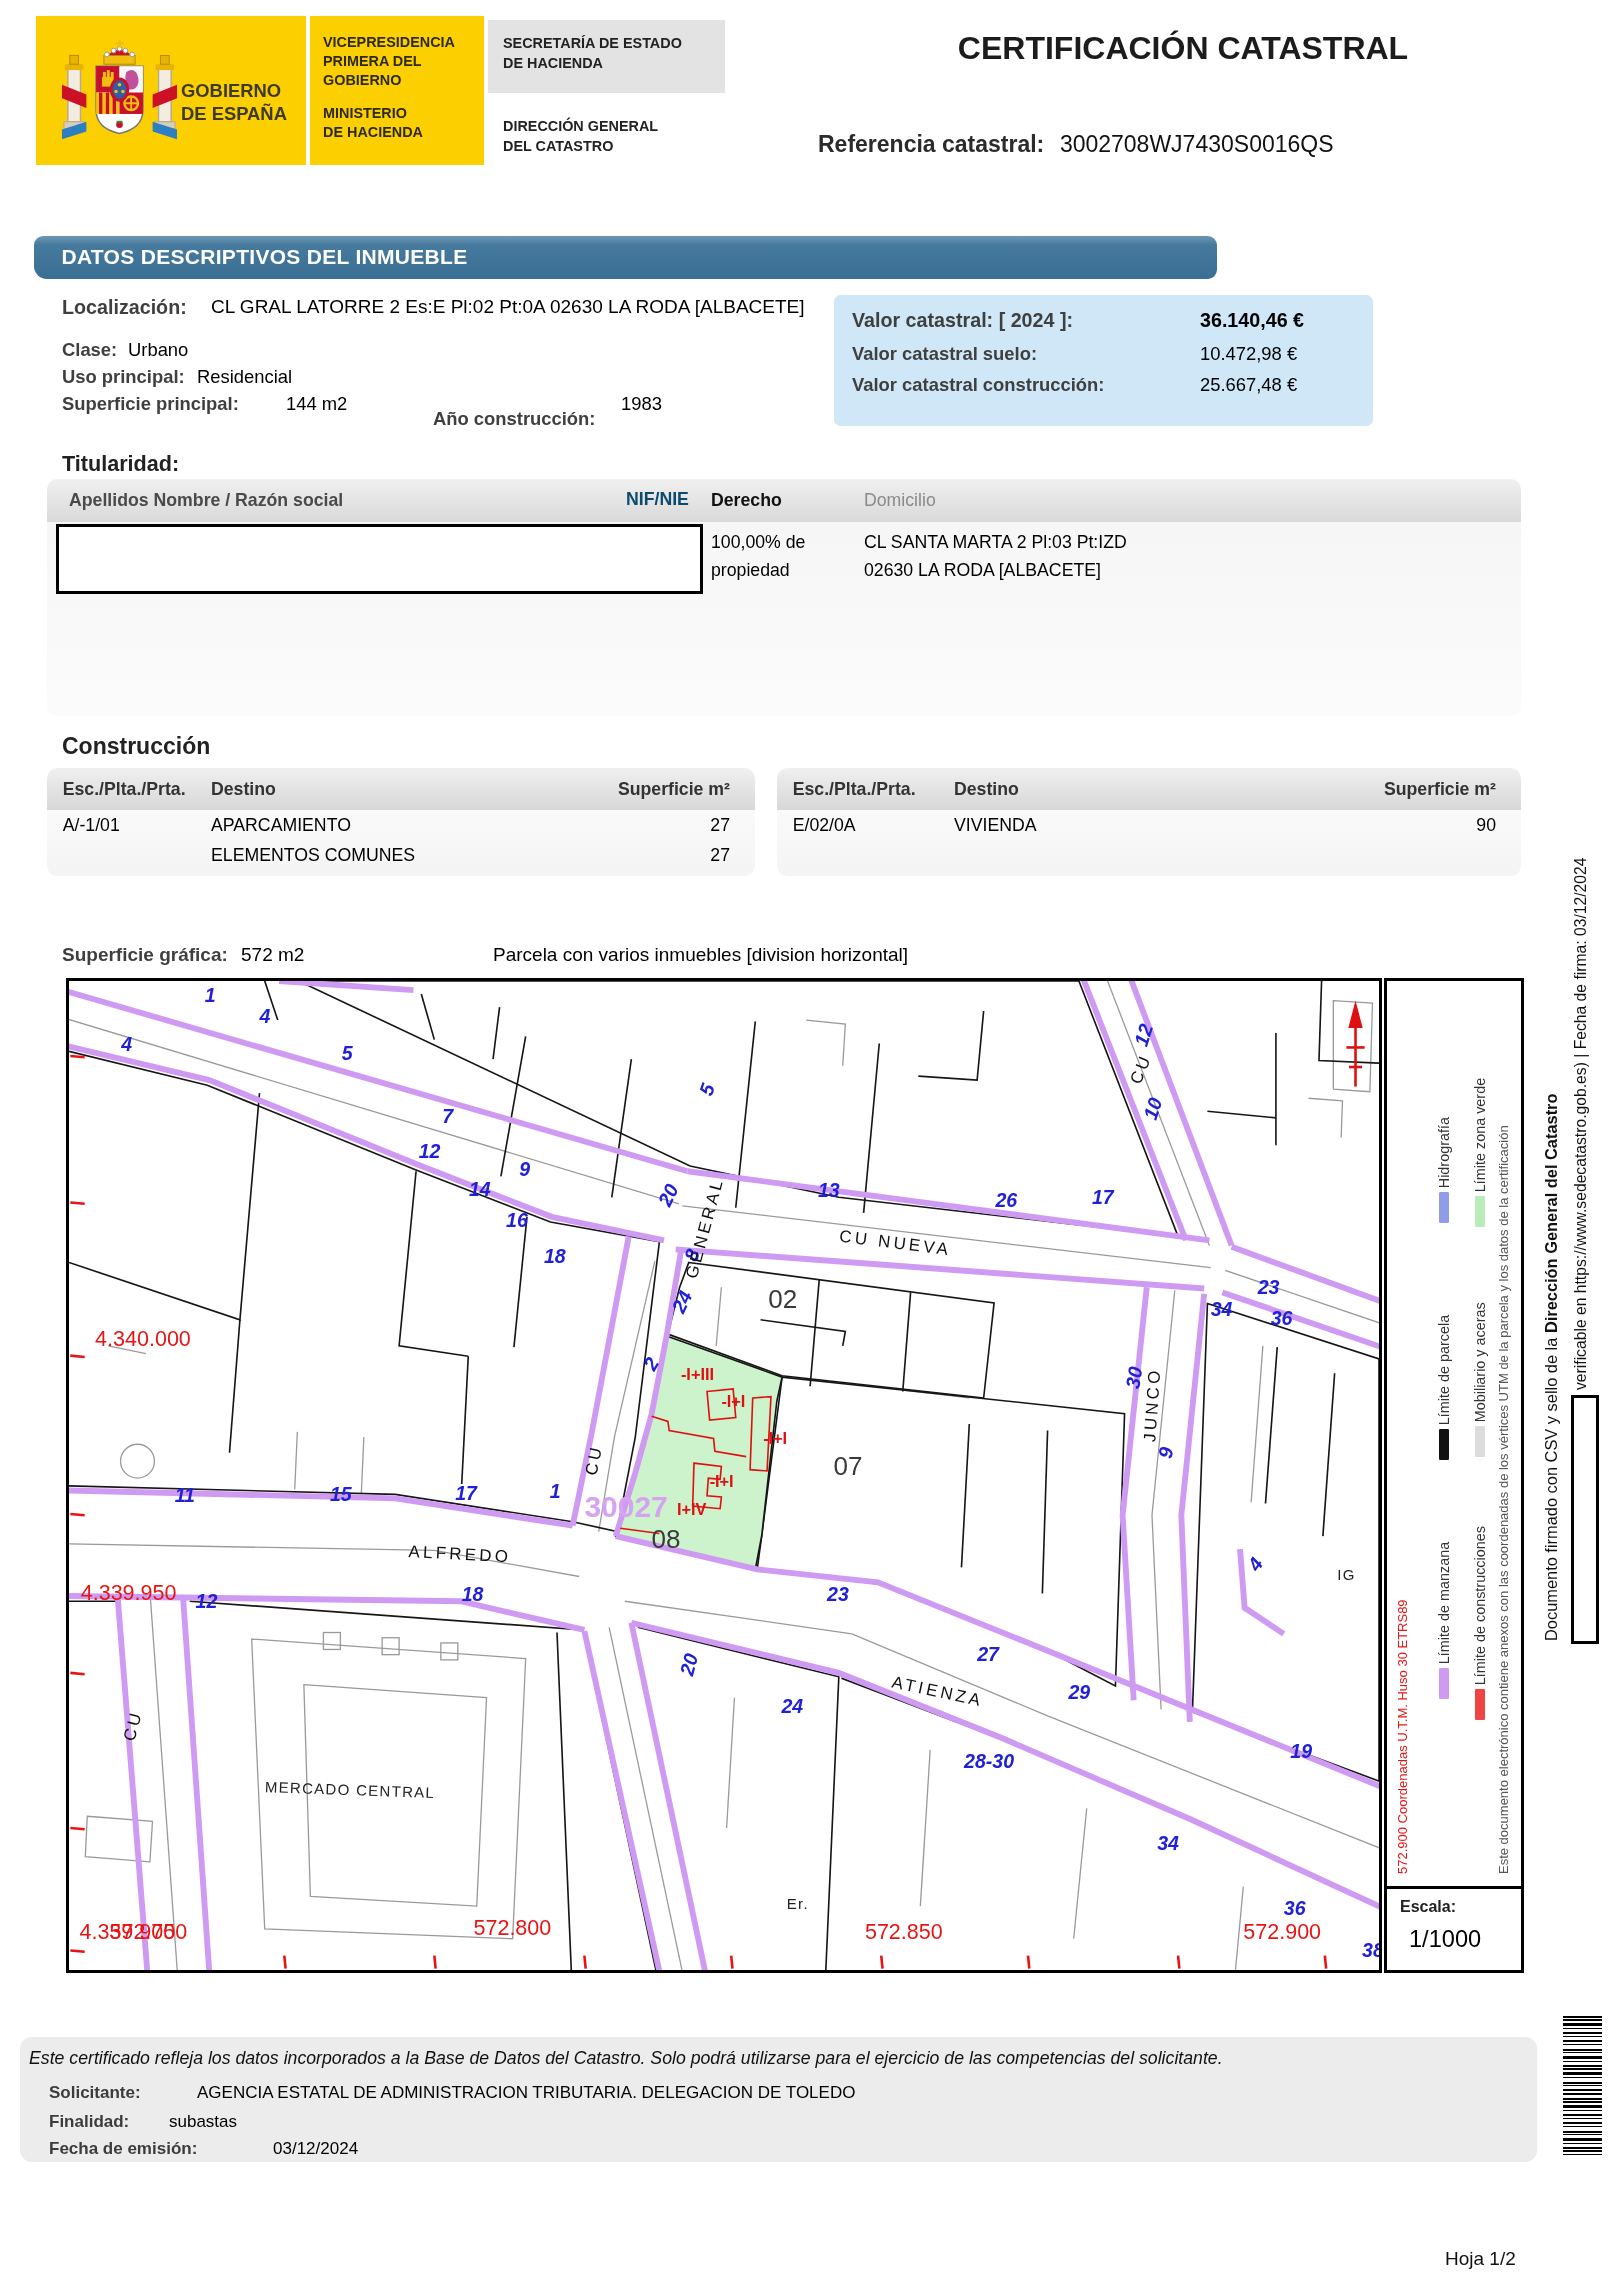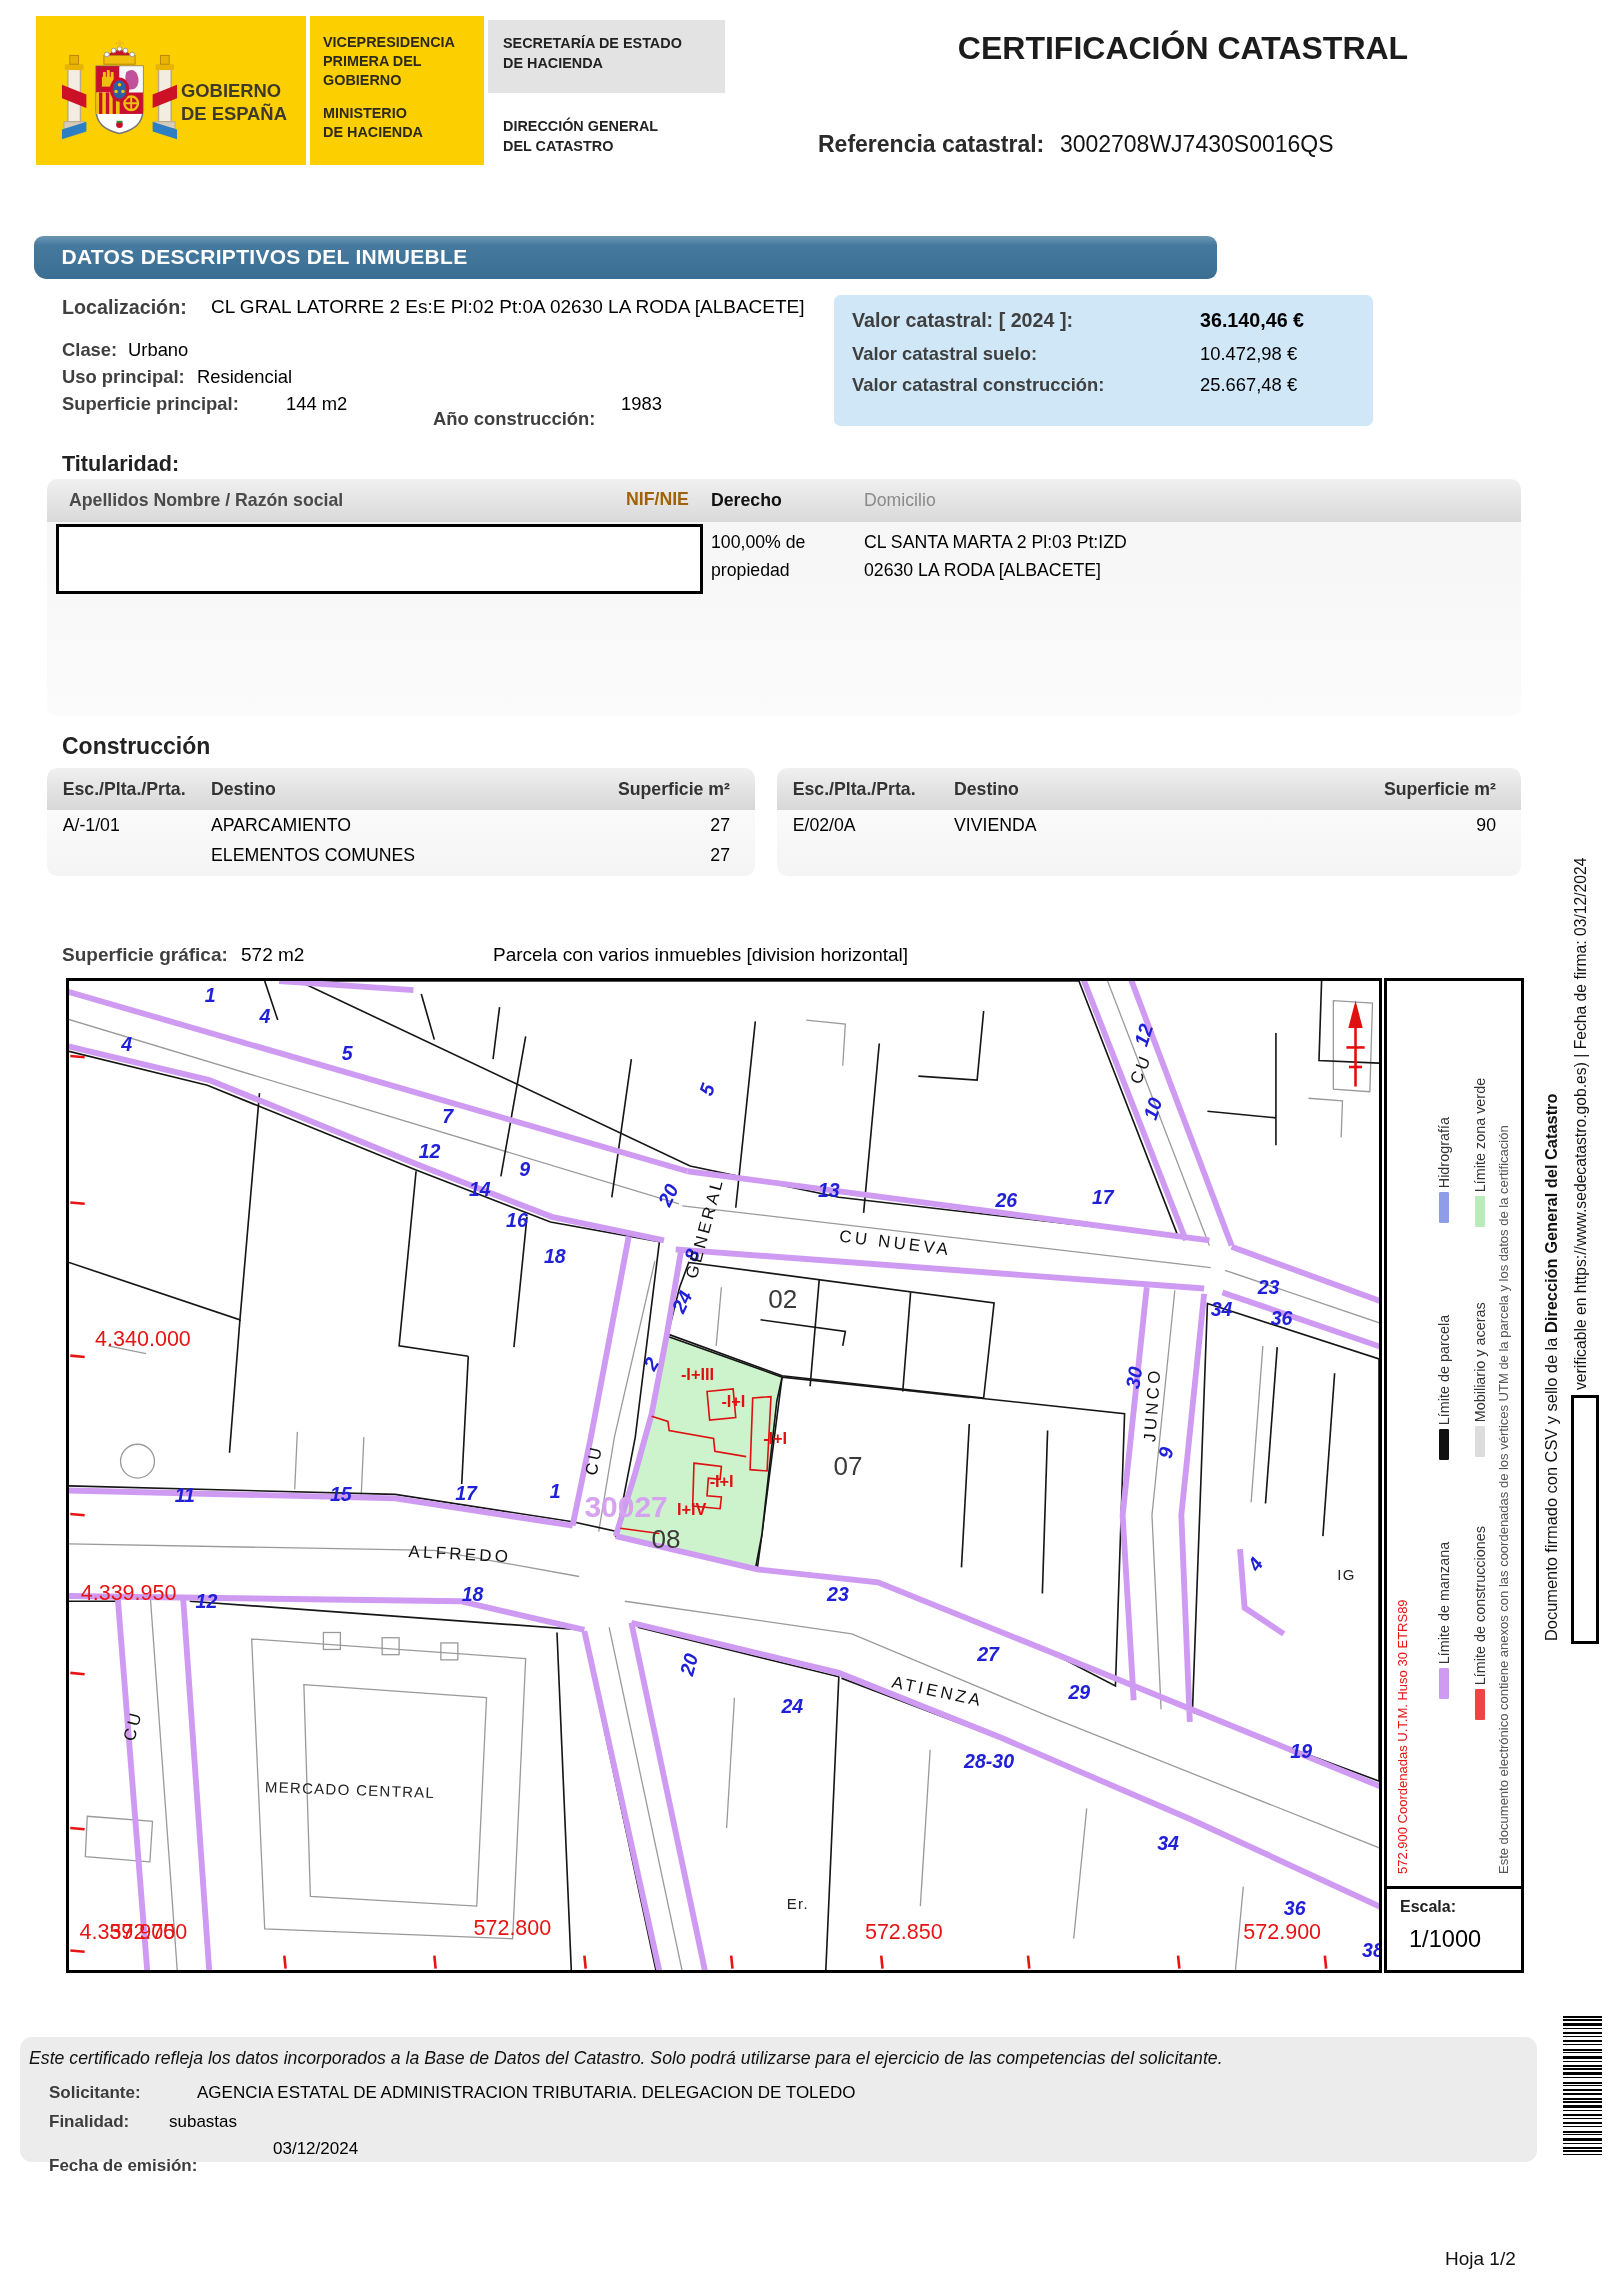--- a/index.html
+++ b/index.html
@@ -217,21 +217,21 @@
   <span class="abs vb-v1">36.140,46 €</span>
   <span class="abs lbl vb-l2">Valor catastral suelo:</span>
   <span class="abs val vb-v2">10.472,98 €</span>
   <span class="abs lbl vb-l3">Valor catastral construcción:</span>
   <span class="abs val vb-v3">25.667,48 €</span>
 
   <span class="abs tit-h">Titularidad:</span>
   <div class="abs tit-head"></div>
   <div class="abs tit-body"></div>
   <span class="abs th" style="left:69px; top:490px; color:#4a4a4a;">Apellidos Nombre / Razón social</span>
-  <span class="abs th" style="left:626px; top:489px; color:#a16207;">NIF/NIE</span>
+  <span class="abs th" style="left:626px; top:489px; color:#0c4a6e;">NIF/NIE</span>
   <span class="abs th" style="left:711px; top:490px; color:#111;">Derecho</span>
   <span class="abs th" style="left:864px; top:490px; color:#8a8a8a; font-weight:normal;">Domicilio</span>
   <div class="abs redacted-name"></div>
   <span class="abs cell" style="left:711px; top:532px;">100,00% de</span>
   <span class="abs cell" style="left:711px; top:560px;">propiedad</span>
   <span class="abs cell" style="left:864px; top:532px;">CL SANTA MARTA 2 Pl:03 Pt:IZD</span>
   <span class="abs cell" style="left:864px; top:560px;">02630 LA RODA [ALBACETE]</span>
 
   <span class="abs cons-h">Construcción</span>
   <div class="abs ctab-head ct-left-head">
@@ -497,21 +497,21 @@
   <div class="abs csv-box"></div>
   <div class="abs vt sig2">verificable en https://www.sedecatastro.gob.es)  |  Fecha de firma: 03/12/2024</div>
   <div class="abs barcode"></div>
 
   <div class="abs footerbox"></div>
   <div class="abs f-aviso">Este certificado refleja los datos incorporados a la Base de Datos del Catastro. Solo podrá utilizarse para el ejercicio de las competencias del solicitante.</div>
   <span class="abs f-lbl" style="left:49px; top:2083px;">Solicitante:</span>
   <span class="abs f-val" style="left:197px; top:2083px;">AGENCIA ESTATAL DE ADMINISTRACION TRIBUTARIA. DELEGACION DE TOLEDO</span>
   <span class="abs f-lbl" style="left:49px; top:2112px;">Finalidad:</span>
   <span class="abs f-val" style="left:169px; top:2112px;">subastas</span>
-  <span class="abs f-lbl" style="left:49px; top:2139px;margin-top:17px;">Fecha de emisión:</span>
+  <span class="abs f-lbl" style="left:49px; top:2139px;">Fecha de emisión:</span>
   <span class="abs f-val" style="left:273px; top:2139px;">03/12/2024</span>
 
   <span class="abs hoja">Hoja 1/2</span>
 <div class="abs vt lgitem" style="left: 1436px; top: 1480px; height: 223px;"><span class="sw" style="background: rgb(207, 155, 242);"></span><span>Límite de manzana</span></div>
     <div class="abs vt lgitem" style="left: 1472px; top: 1462px; height: 262px;"><span class="sw" style="background: rgb(239, 68, 68);"></span><span>Límite de construcciones</span></div>
     <div class="abs vt lgitem" style="left: 1436px; top: 1244px; height: 220px;"><span class="sw" style="background: rgb(17, 17, 17);"></span><span>Límite de parcela</span></div>
     <div class="abs vt lgitem" style="left: 1472px; top: 1232px; height: 229px;"><span class="sw" style="background: rgb(220, 220, 220);"></span><span>Mobiliario y aceras</span></div>
     <div class="abs vt lgitem" style="left: 1436px; top: 1030px; height: 197px;"><span class="sw" style="background: rgb(143, 156, 232);"></span><span>Hidrografía</span></div>
     <div class="abs vt lgitem" style="left: 1472px; top: 1015px; height: 216px;"><span class="sw" style="background: rgb(185, 236, 185);"></span><span>Límite zona verde</span></div>
   </div>

